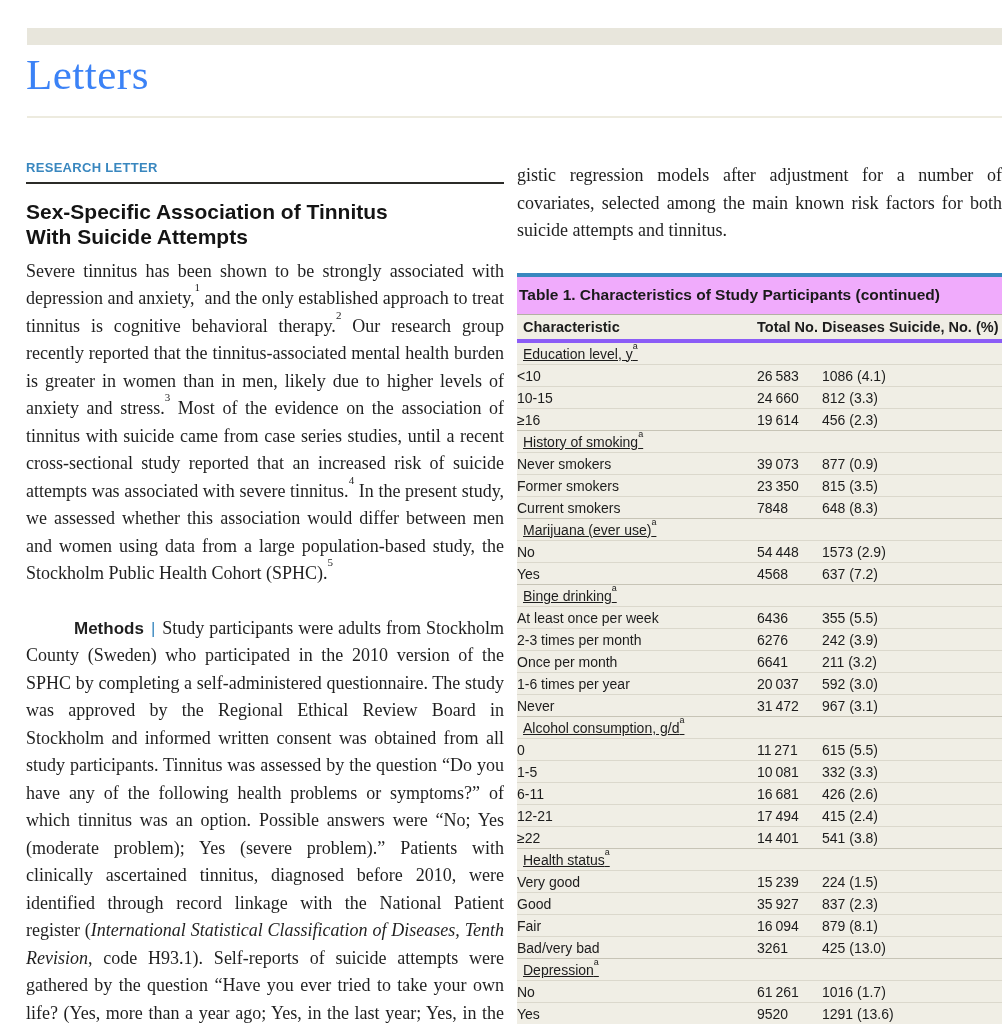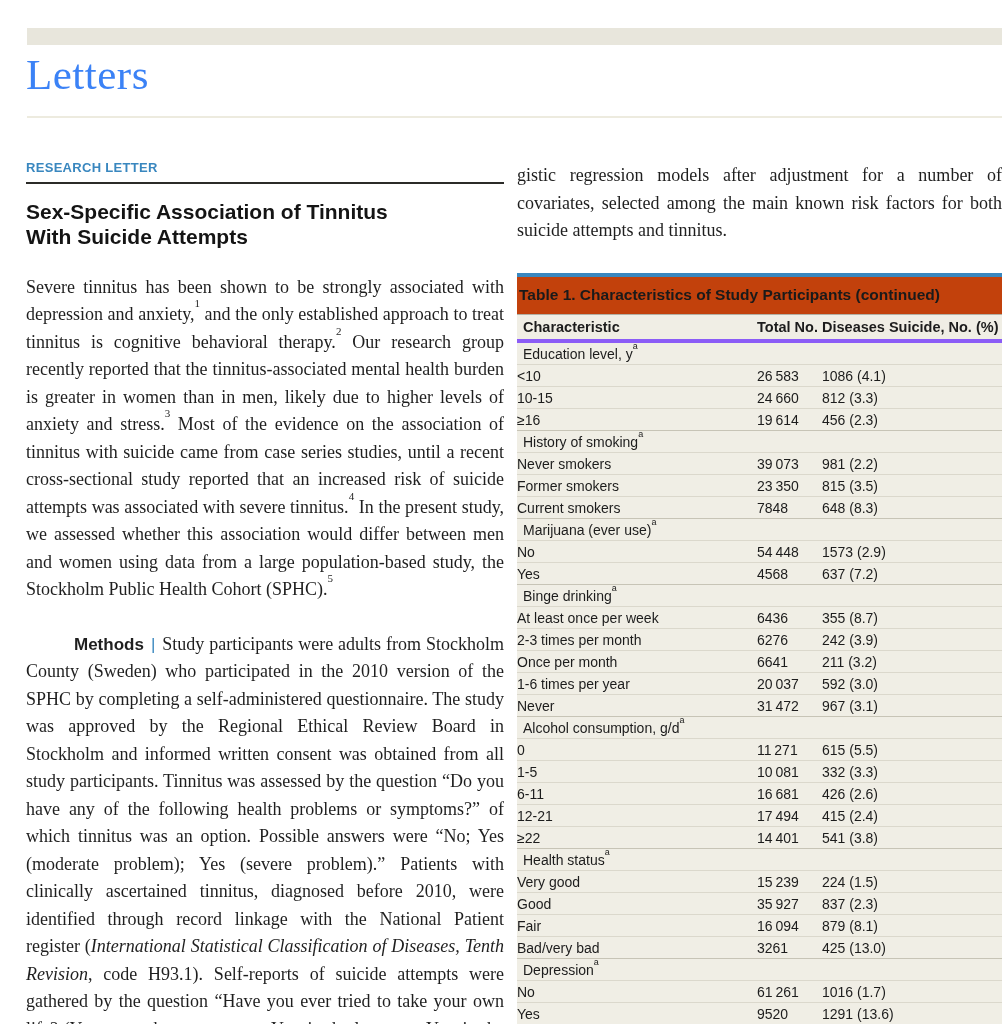--- a/index.html
+++ b/index.html
@@ -19,52 +19,52 @@
   .col-left{position:absolute;left:26px;top:160px;width:478px;}
   .col-right{position:absolute;left:517px;top:160px;width:485px;}
 
   .kicker{
     font-family:"Liberation Sans", sans-serif;font-weight:bold;
     font-size:13px;letter-spacing:.3px;color:#3987bf;margin:0 0 7px 0;
   }
   .kicker-rule{border:none;border-top:2px solid #2b2b28;margin:0 0 16px 0;}
   .article-title{
     font-family:"Liberation Sans", sans-serif;font-weight:bold;
-    font-size:21px;line-height:1.18;color:#141414;margin:0 0 24px 0;
+    font-size:21px;line-height:1.18;color:#141414;margin:0 0 8px 0;
   }
   .body-text{
     font-size:18px;line-height:27.5px;text-align:justify;margin:0 0 27px 0;color:#1f1f1f;
   }
   .body-text sup{font-size:11px;line-height:0;position:relative;top:-6px;}
   .methods-label{font-family:"Liberation Sans", sans-serif;font-weight:bold;font-size:17px;margin-left:48px;}
   .pipe{color:#3987bf;font-family:"Liberation Sans", sans-serif;margin:0 7px;font-size:17px;}
 
   .continuation{margin-top:2px;margin-bottom:0;}
 
   .tablebox{margin-top:28px;font-family:"Liberation Sans", sans-serif;}
   .table-topline{height:4px;background:#3987bf;}
   .table-title{
     font-weight:bold;font-size:15.5px;color:#1a1a1a;
-    padding:9px 0 10px 2px;background:#c2410c;
+    padding:9px 0 10px 2px;background:#f0abfc;
   }
   table.data{
     width:100%;border-collapse:collapse;background:#f0eee5;
     border-top:1px solid #b3b0a3;
     font-size:14px;color:#1c1c1c;table-layout:fixed;
   }
   table.data th{
     font-weight:bold;text-align:left;padding:4px 0 4px 0;
     border-bottom:4px solid #8b5cf6;font-size:14.5px;
   }
   table.data th:first-child{padding-left:6px;}
   table.data col.c1{width:240px;}
   table.data col.c2{width:65px;}
   table.data td{padding:3px 0 2px 0;border-top:1px solid #dbd8cc;height:16px;}
   table.data tbody tr:first-child td{border-top:none;}
-  table.data tr.section td{border-top:1px solid #c7c4b6;padding-left:6px;}
+  table.data tr.section td{border-top:1px solid #c7c4b6;padding-left:6px;text-decoration:underline;}
   table.data td.indent{}
   table.data sup{font-size:9px;line-height:0;position:relative;top:-4px;}
 </style>
 </head>
 <body>
 
 <div class="topbar"></div>
 <h1 class="masthead">Letters</h1>
 <div class="masthead-rule"></div>
 
@@ -115,21 +115,21 @@
             <td class="indent">≥16</td>
             <td>19 614</td>
             <td>456 (2.3)</td>
           </tr>
           <tr class="section">
             <td colspan="3">History of smoking<sup>a</sup></td>
           </tr>
           <tr>
             <td class="indent">Never smokers</td>
             <td>39 073</td>
-            <td>981 (2.2)</td>
+            <td>877 (0.9)</td>
           </tr>
           <tr>
             <td class="indent">Former smokers</td>
             <td>23 350</td>
             <td>815 (3.5)</td>
           </tr>
           <tr>
             <td class="indent">Current smokers</td>
             <td>7848</td>
             <td>648 (8.3)</td>
@@ -146,21 +146,21 @@
             <td class="indent">Yes</td>
             <td>4568</td>
             <td>637 (7.2)</td>
           </tr>
           <tr class="section">
             <td colspan="3">Binge drinking<sup>a</sup></td>
           </tr>
           <tr>
             <td class="indent">At least once per week</td>
             <td>6436</td>
-            <td>355 (8.7)</td>
+            <td>355 (5.5)</td>
           </tr>
           <tr>
             <td class="indent">2-3 times per month</td>
             <td>6276</td>
             <td>242 (3.9)</td>
           </tr>
           <tr>
             <td class="indent">Once per month</td>
             <td>6641</td>
             <td>211 (3.2)</td>

